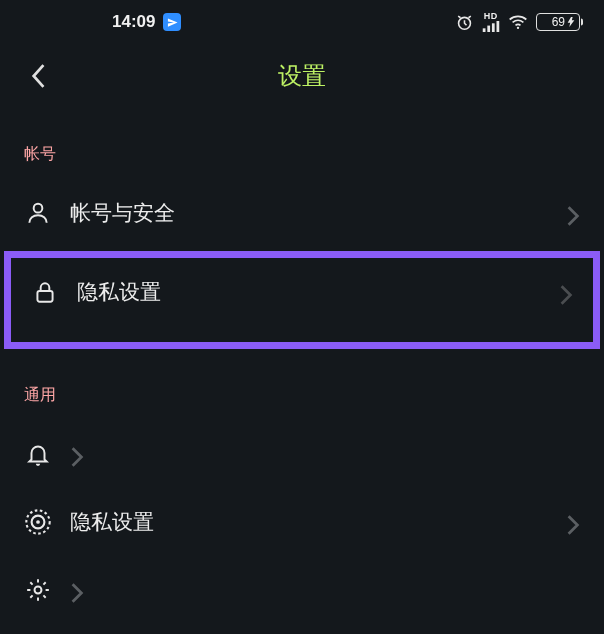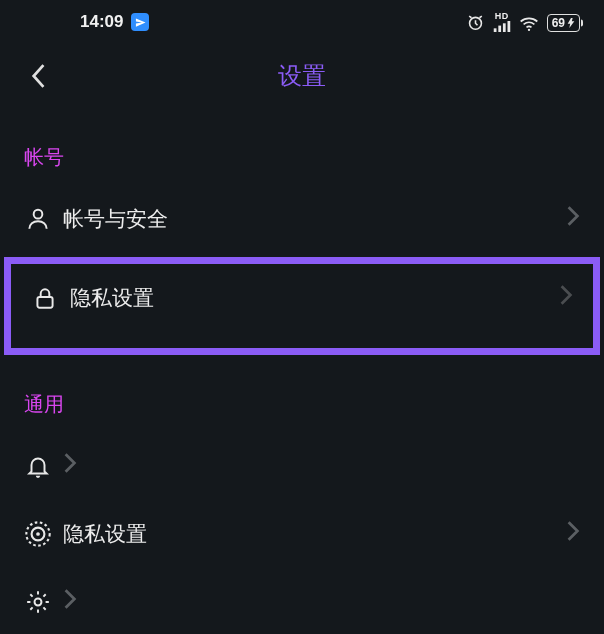--- a/index.html
+++ b/index.html
@@ -12,36 +12,37 @@
     overflow: hidden;
   }
   .status-bar {
     height: 44px;
     display: flex;
     align-items: center;
     padding: 0 24px 0 80px;
     font-size: 17px;
     font-weight: 600;
     color: #f0f0f0;
+    margin-left: 32px;
   }
   .status-time { display: flex; align-items: center; gap: 8px; }
-  .status-right { margin-left: auto; display: flex; align-items: flex-end; gap: 8px; }
+  .status-right { margin-left: auto; display: flex; align-items: center; gap: 8px; }
   .status-icon { display: inline-flex; align-items: center; }
   .paper-plane {
     width: 18px; height: 18px;
     background: #2f8eff;
     border-radius: 4px;
     display: inline-flex; align-items: center; justify-content: center;
   }
   .paper-plane svg { width: 11px; height: 11px; fill: #fff; }
   .battery {
     display: inline-flex; align-items: center;
     border: 1.5px solid #e0e0e0; border-radius: 4px;
-    padding: 1px 4px 1px 4px;
-    font-size: 12px; font-weight: 700;
+    padding: 1px 4px 1px 15px;
+    font-size: 12px; font-weight: 400;
     position: relative;
   }
   .battery::after {
     content: "";
     position: absolute; right: -4px; top: 50%;
     transform: translateY(-50%);
     width: 2px; height: 7px;
     background: #e0e0e0; border-radius: 0 2px 2px 0;
   }
   .nav-bar {
@@ -49,32 +50,32 @@
     display: flex; align-items: center;
     position: relative;
     padding: 0 24px;
   }
   .back-btn { width: 28px; height: 28px; display: flex; align-items: center; justify-content: center; }
   .back-btn svg { width: 16px; height: 26px; stroke: #e0e0e0; stroke-width: 2.5; fill: none; }
   .nav-title {
     position: absolute; left: 0; right: 0;
     text-align: center;
     font-size: 24px; font-weight: 500;
-    color: #8b5cf6;
+    color: #bef264;
     pointer-events: none;
   }
   .section-header {
     padding: 36px 24px 14px;
-    font-size: 20px;
-    color: #d946ef;
+    font-size: 16px;
+    color: #fca5a5;
   }
   .row {
-    display: flex; align-items: flex-start;
+    display: flex; align-items: flex-end;
     padding: 20px 24px;
-    gap: 11px;
+    gap: 18px;
   }
   .row .icon {
     width: 28px; height: 28px;
     display: flex; align-items: center; justify-content: center;
     flex-shrink: 0;
   }
   .row .icon svg { stroke: #e8e8e8; fill: none; stroke-width: 1.8; }
   .row .label {
     font-size: 21px; font-weight: 400;
     color: #ededed;

